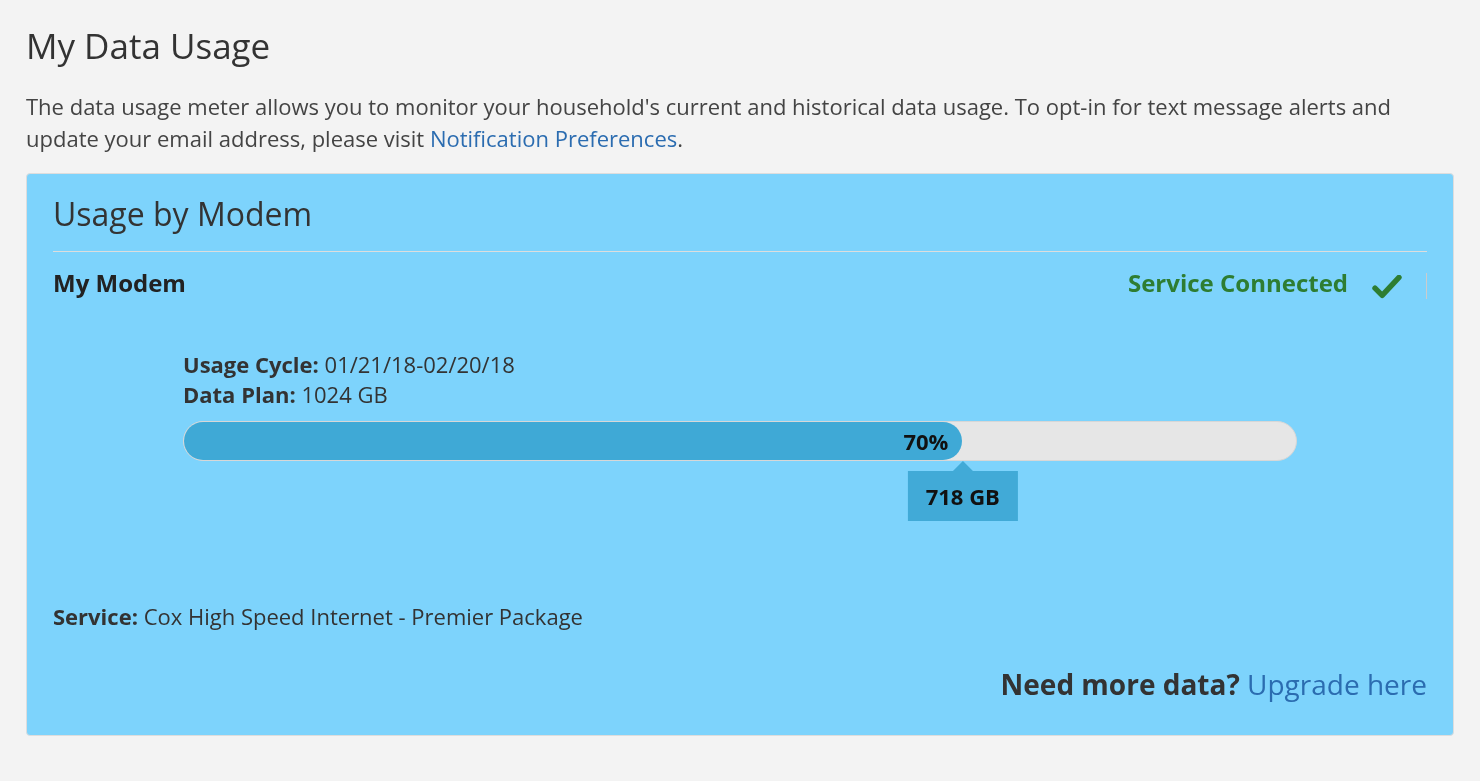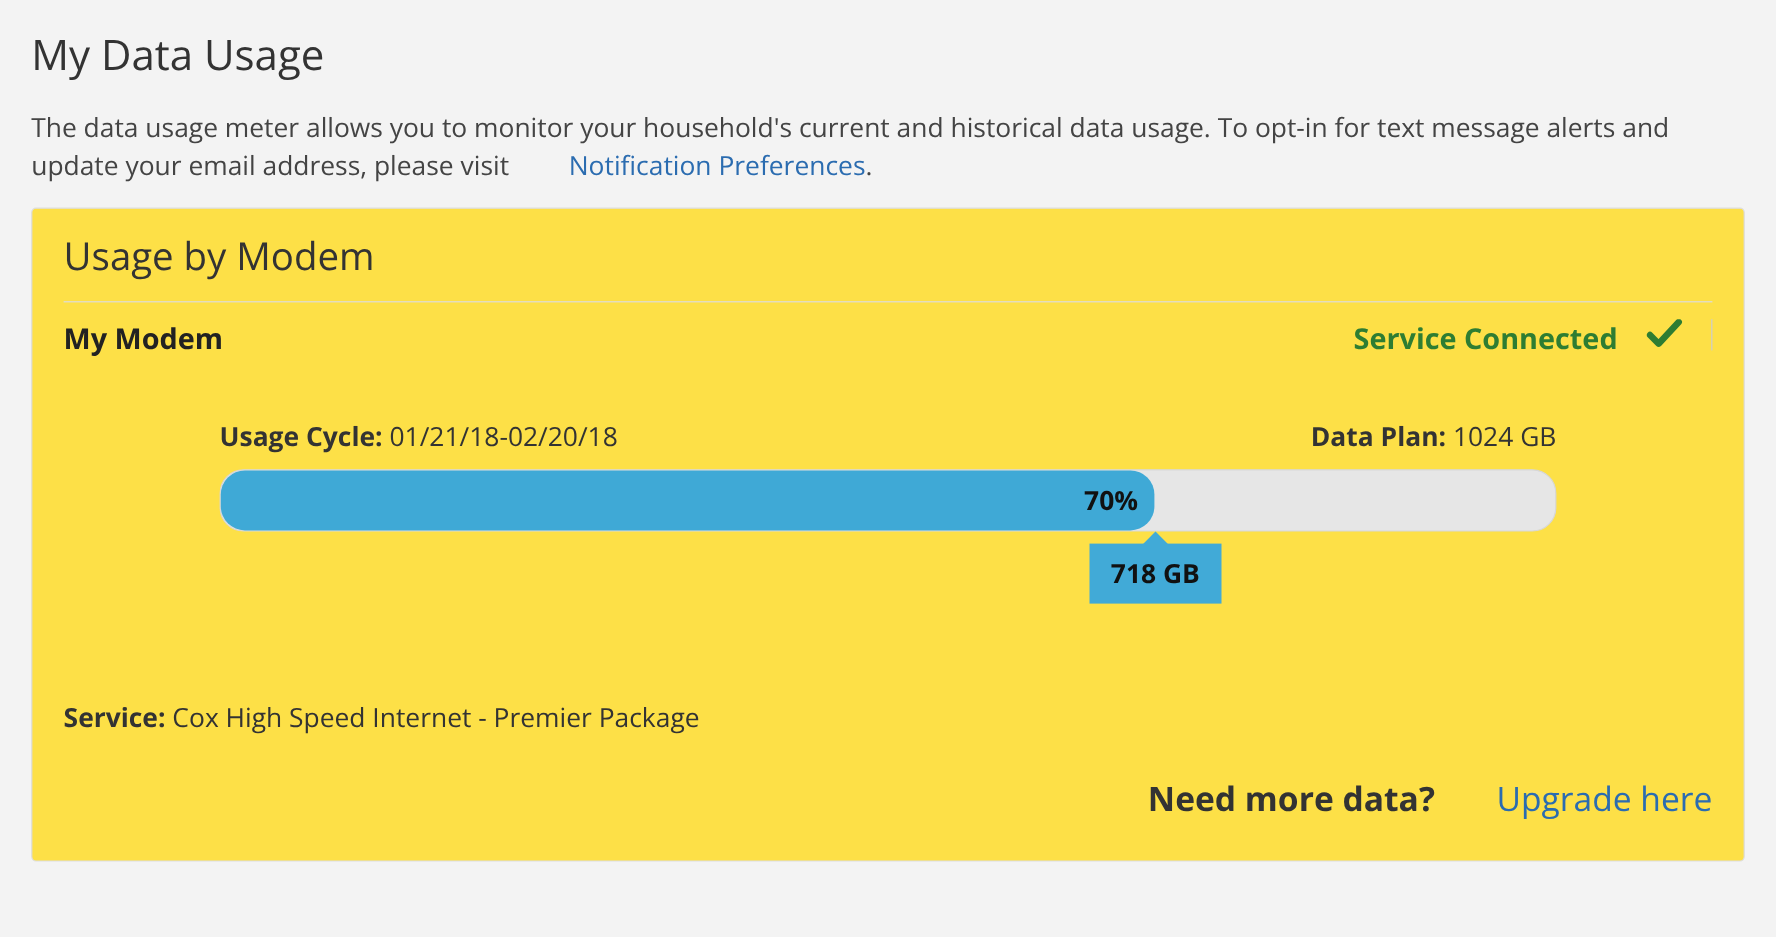--- a/index.html
+++ b/index.html
@@ -16,62 +16,63 @@
       color: #333;
       margin-bottom: 22px;
     }
     p.intro {
       font-size: 22px;
       line-height: 1.45;
       color: #444;
       margin-bottom: 18px;
       max-width: 1400px;
     }
-    a.link { color: #2b6cb0; text-decoration: none; margin-left: 44px; }
+    a.link { color: #2b6cb0; text-decoration: none; }
 
     .card {
-      background: #fde047;
+      background: #7dd3fc;
       border: 1px solid #ddd;
       border-radius: 4px;
       padding: 18px 26px 32px 26px;
     }
     .card-title {
       font-size: 32px;
       font-weight: 400;
       color: #333;
       margin-bottom: 16px;
     }
     .hr { border: none; border-top: 1px solid #ddd; margin-bottom: 14px; }
 
     .modem-row {
       display: flex;
       align-items: center;
       justify-content: space-between;
       margin-bottom: 50px;
     }
     .modem-name { font-size: 24px; font-weight: 700; color: #222; }
-    .modem-right { display: flex; align-items: flex-start; gap: 24px; font-size: 24px; }
+    .modem-right { display: flex; align-items: flex-end; gap: 24px; font-size: 24px; }
     .status-text { color: #2e7d32; font-weight: 700; }
     .check { width: 30px; height: 24px; }
     .divider { width: 1px; height: 26px; background: #ccc; }
     .troubleshoot { color: #2b6cb0; text-decoration: none; font-weight: 400; }
 
     .meter-block { padding: 0 130px; }
     .meter-header {
       display: flex;
       justify-content: space-between;
       font-size: 22px;
       margin-bottom: 12px;
+      flex-direction: column;
     }
     .meter-header .lbl { font-weight: 700; }
     .meter-header .val { font-weight: 400; }
 
     .bar-track {
       position: relative;
-      height: 52px;
+      height: 40px;
       background: #e6e6e6;
       border-radius: 20px;
       border: 1px solid #d7d7d7;
     }
     .bar-fill {
       position: absolute;
       top: 0; left: 0; bottom: 0;
       background: #3fa9d6;
       border-radius: 20px;
       width: 70%;

